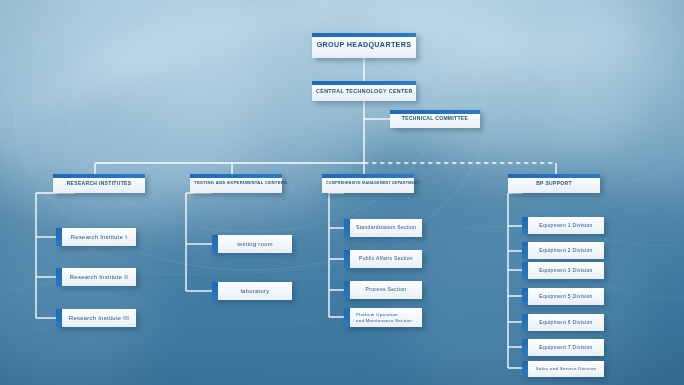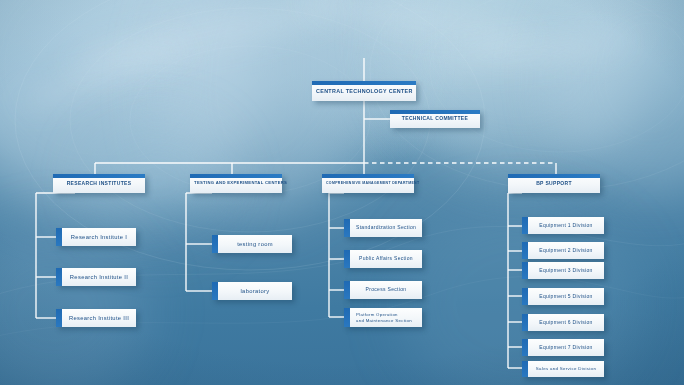--- a/index.html
+++ b/index.html
@@ -154,20 +154,24 @@
       <path d="M508,226 L522,226"></path>
       <path d="M508,251 L522,251"></path>
       <path d="M508,270 L522,270"></path>
       <path d="M508,296 L522,296"></path>
       <path d="M508,322 L522,322"></path>
       <path d="M508,347 L522,347"></path>
       <path d="M508,368 L522,368"></path>
     </g>
   </svg>
 
+  <div class="node top-acc" style="left:312px; top:33px; width:104px; height:25px;">
+    <div class="acc"></div>
+    <div class="lbl t-hq">GROUP HEADQUARTERS</div>
+  </div>
 
   <div class="node top-acc" style="left:312px; top:81px; width:104px; height:20px;">
     <div class="acc"></div>
     <div class="lbl t-sub">CENTRAL TECHNOLOGY CENTER</div>
   </div>
 
   <div class="node top-acc" style="left:390px; top:110px; width:90px; height:18px;">
     <div class="acc"></div>
     <div class="lbl t-tier">TECHNICAL COMMITTEE</div>
   </div>

